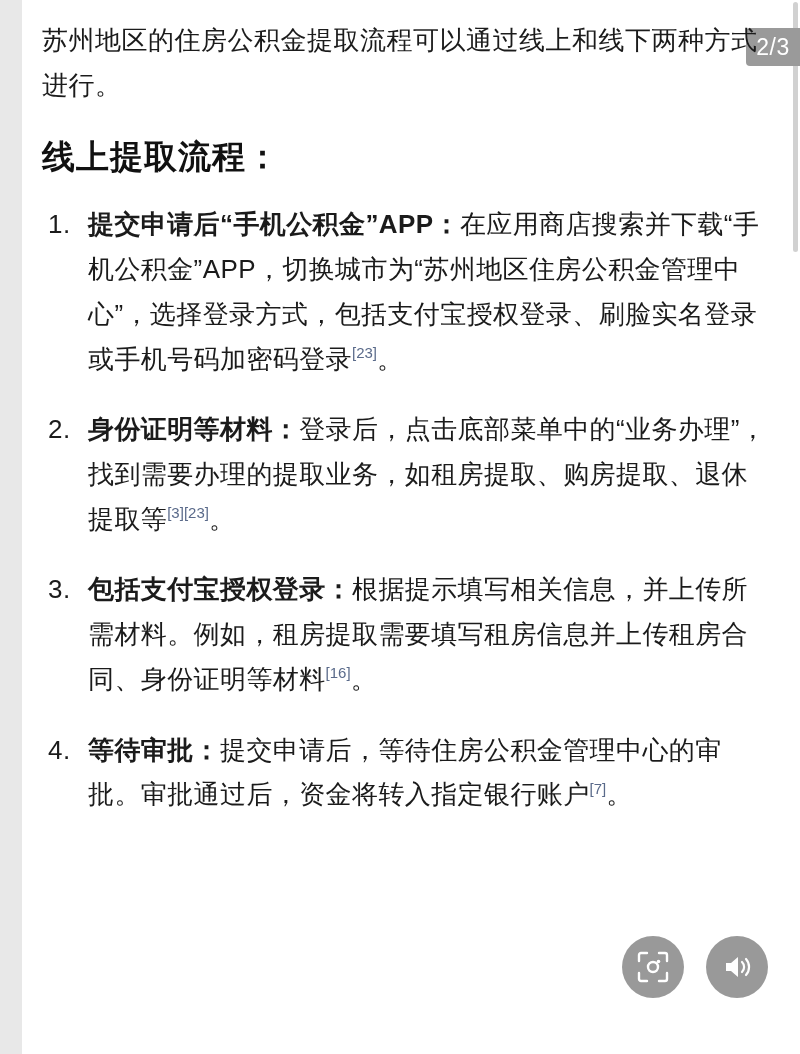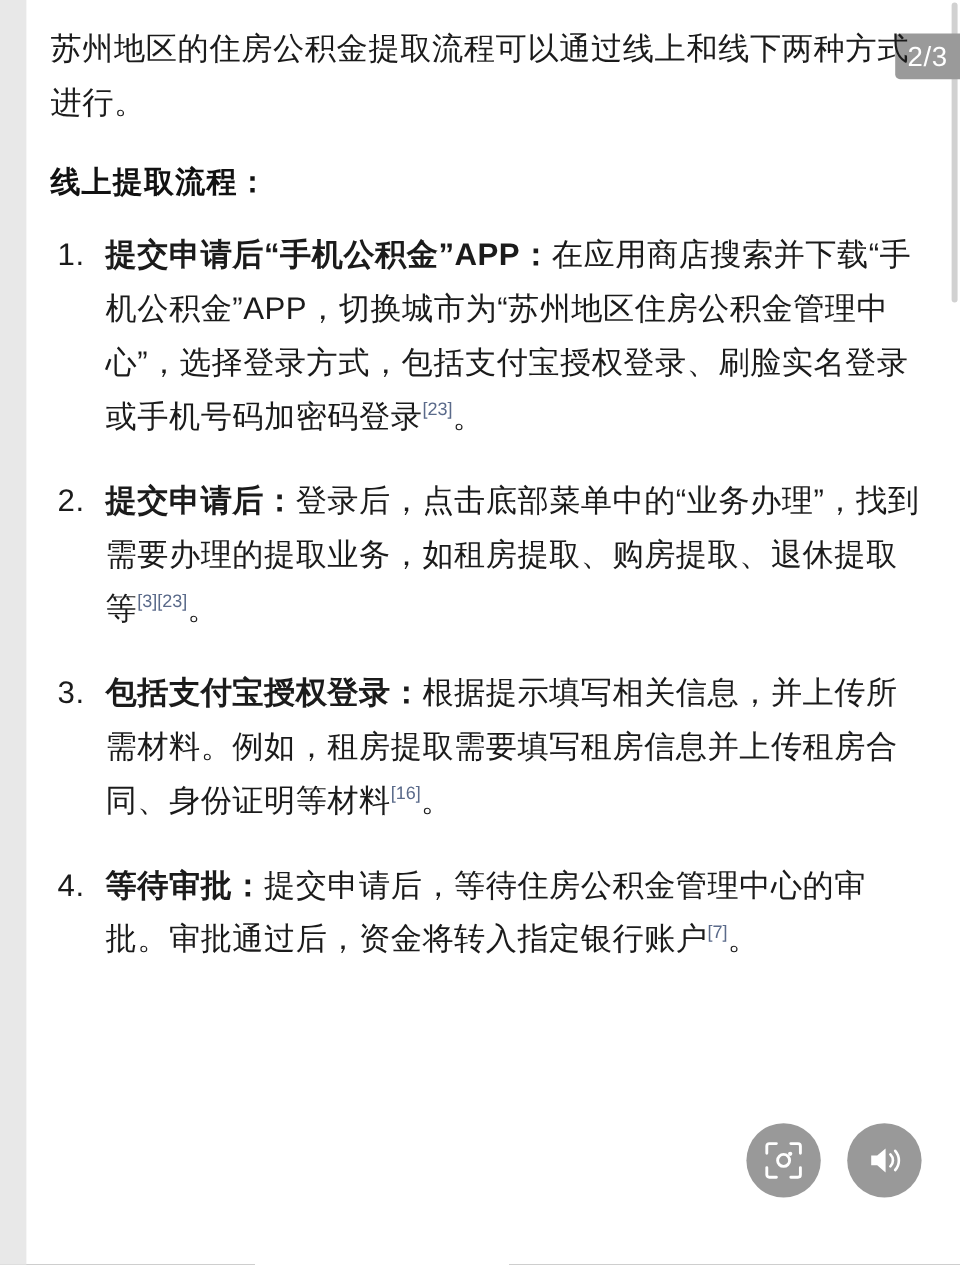--- a/index.html
+++ b/index.html
@@ -38,21 +38,21 @@
     color: #1b1b1b;
   }
   .intro {
     font-size: 26px;
     line-height: 1.72;
     letter-spacing: 0.5px;
     margin: 0 0 12px 0;
     padding: 0 0 0 12px;
   }
   .section-title {
-    font-size: 25px;
+    font-size: 33px;
     font-weight: bold;
     margin: 28px 0 22px 0;
     padding: 0 0 0 12px;
     letter-spacing: 1px;
     color: #111;
   }
   ol.steps {
     margin: 0;
     padding: 0 0 0 58px;
     list-style: none;
@@ -138,21 +138,21 @@
 
     <p class="intro">苏州地区的住房公积金提取流程可以通过线上和线下两种方式进行。</p>
 
     <h2 class="section-title">线上提取流程：</h2>
 
     <ol class="steps">
       <li>
         <span class="lead">提交申请后“手机公积金”APP：</span><span>在应用商店搜索并下载“手机公积金”APP，切换城市为“苏州地区住房公积金管理中心”，选择登录方式，包括支付宝授权登录、刷脸实名登录或手机号码加密码登录</span><span class="ref">[23]</span><span>。</span>
       </li>
       <li>
-        <span class="lead">提交申请后：</span><span>登录后，点击底部菜单中的“业务办理”，找到需要办理的提取业务，如租房提取、购房提取、退休提取等</span><span class="ref">[3][23]</span><span>。</span>
+        <span class="lead">身份证明等材料：</span><span>登录后，点击底部菜单中的“业务办理”，找到需要办理的提取业务，如租房提取、购房提取、退休提取等</span><span class="ref">[3][23]</span><span>。</span>
       </li>
       <li>
         <span class="lead">包括支付宝授权登录：</span><span>根据提示填写相关信息，并上传所需材料。例如，租房提取需要填写租房信息并上传租房合同、身份证明等材料</span><span class="ref">[16]</span><span>。</span>
       </li>
       <li>
         <span class="lead">等待审批：</span><span>提交申请后，等待住房公积金管理中心的审批。审批通过后，资金将转入指定银行账户</span><span class="ref">[7]</span><span>。</span>
       </li>
     </ol>
 
   </div>

